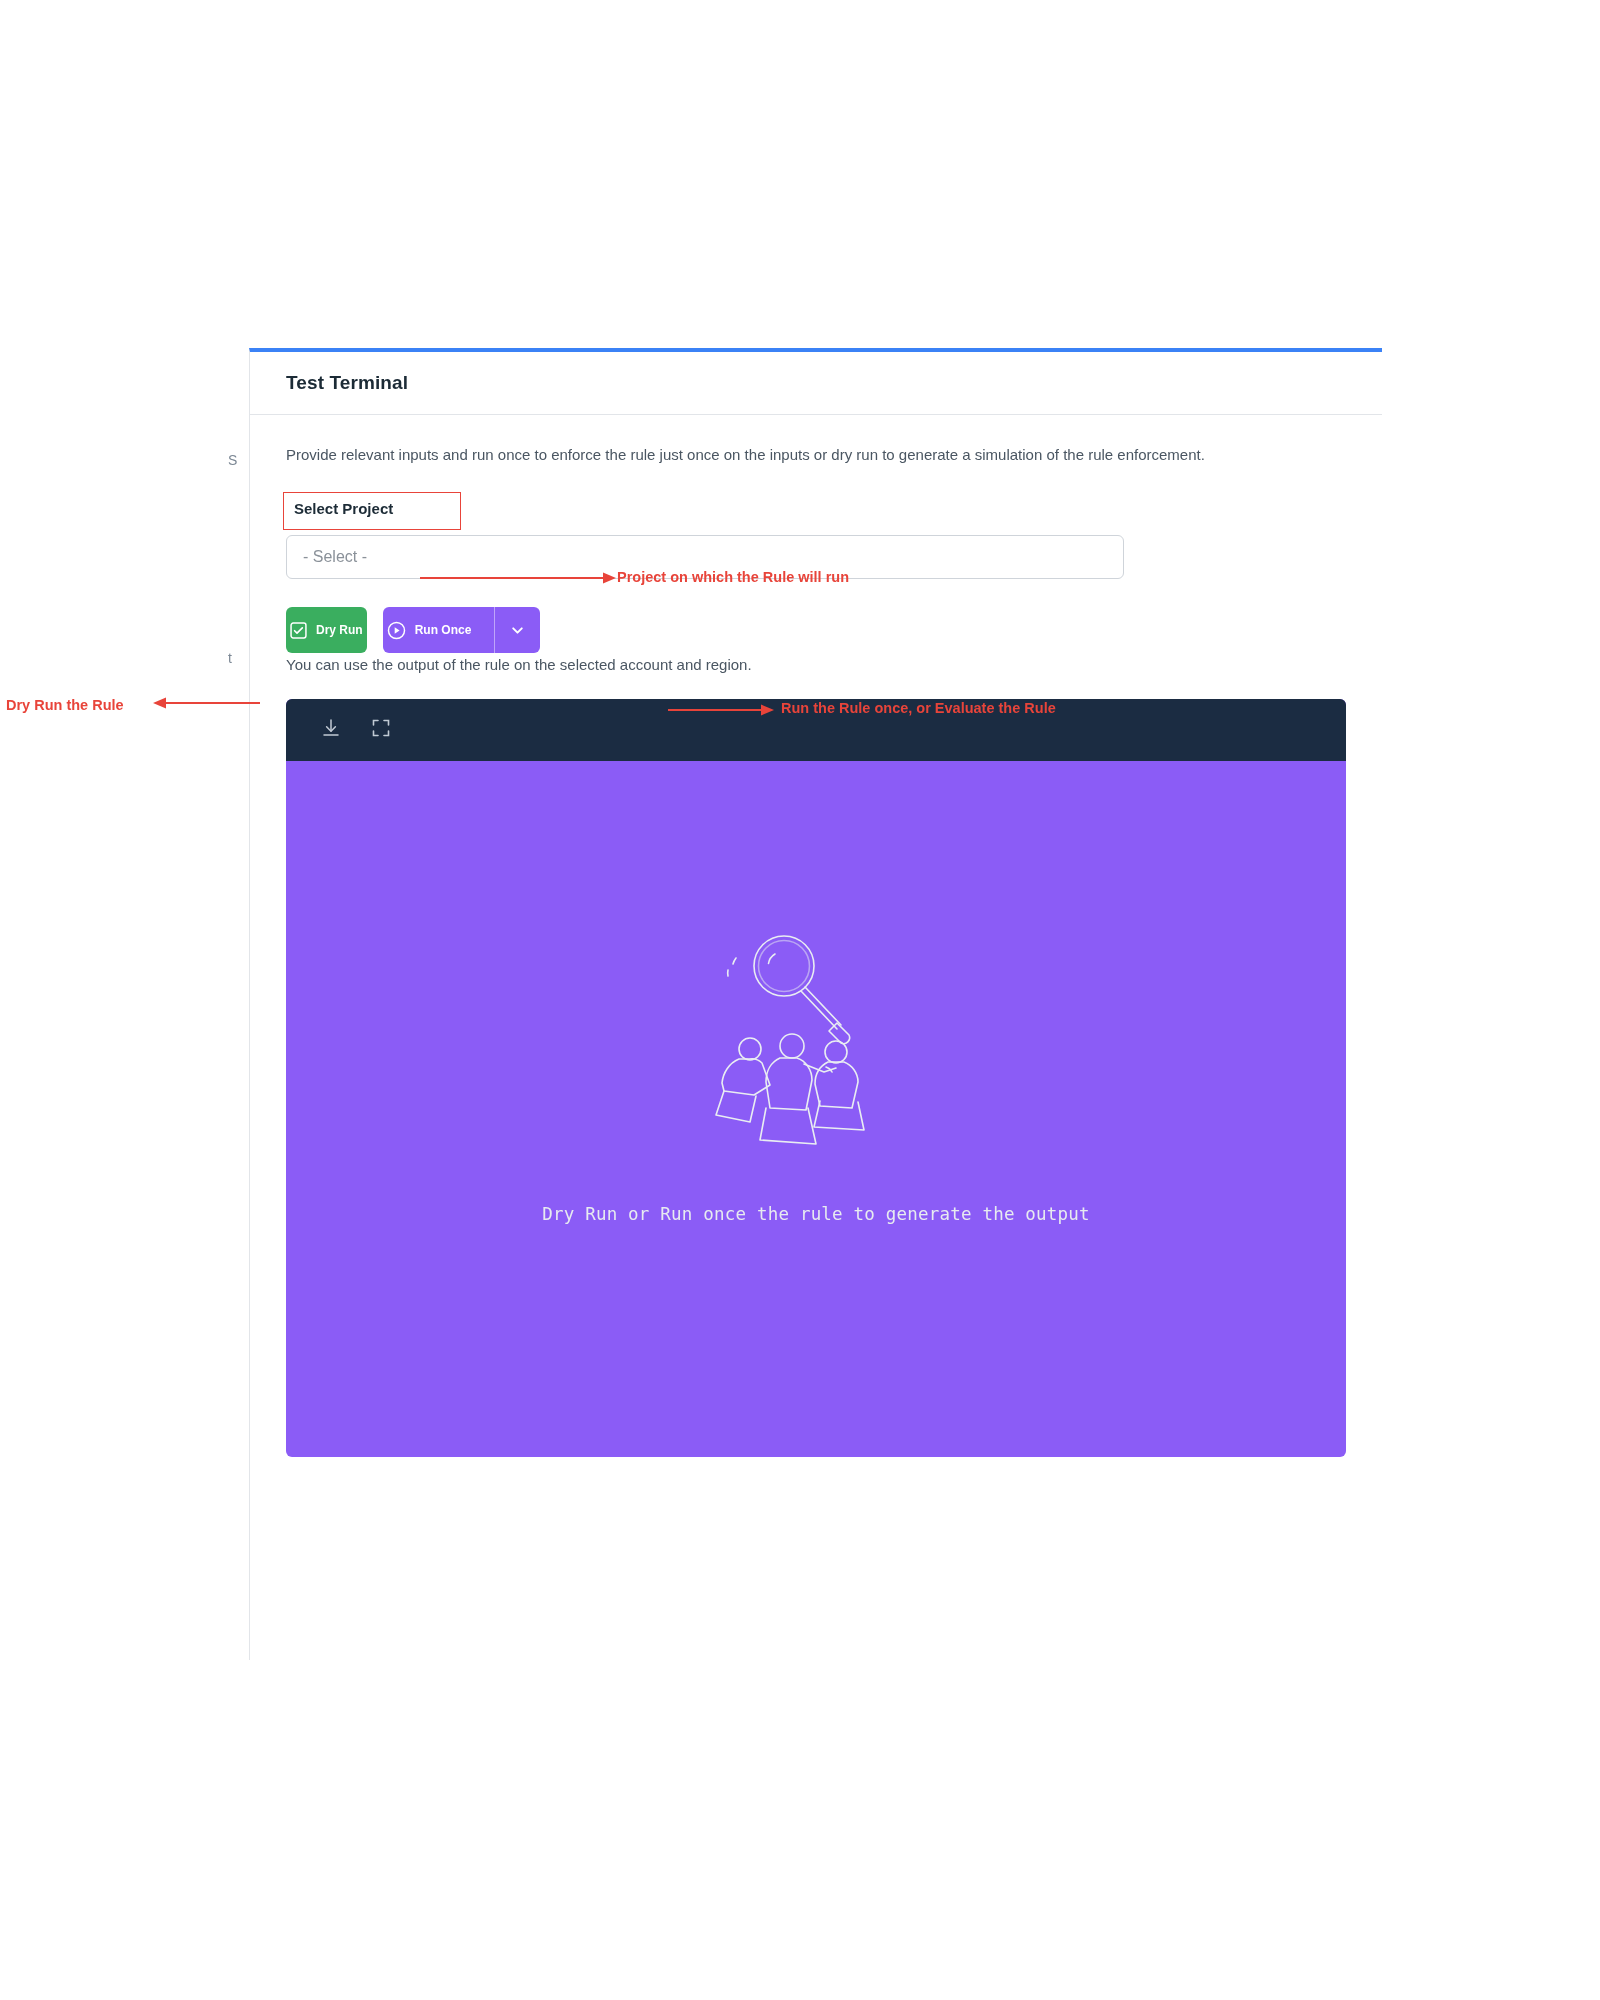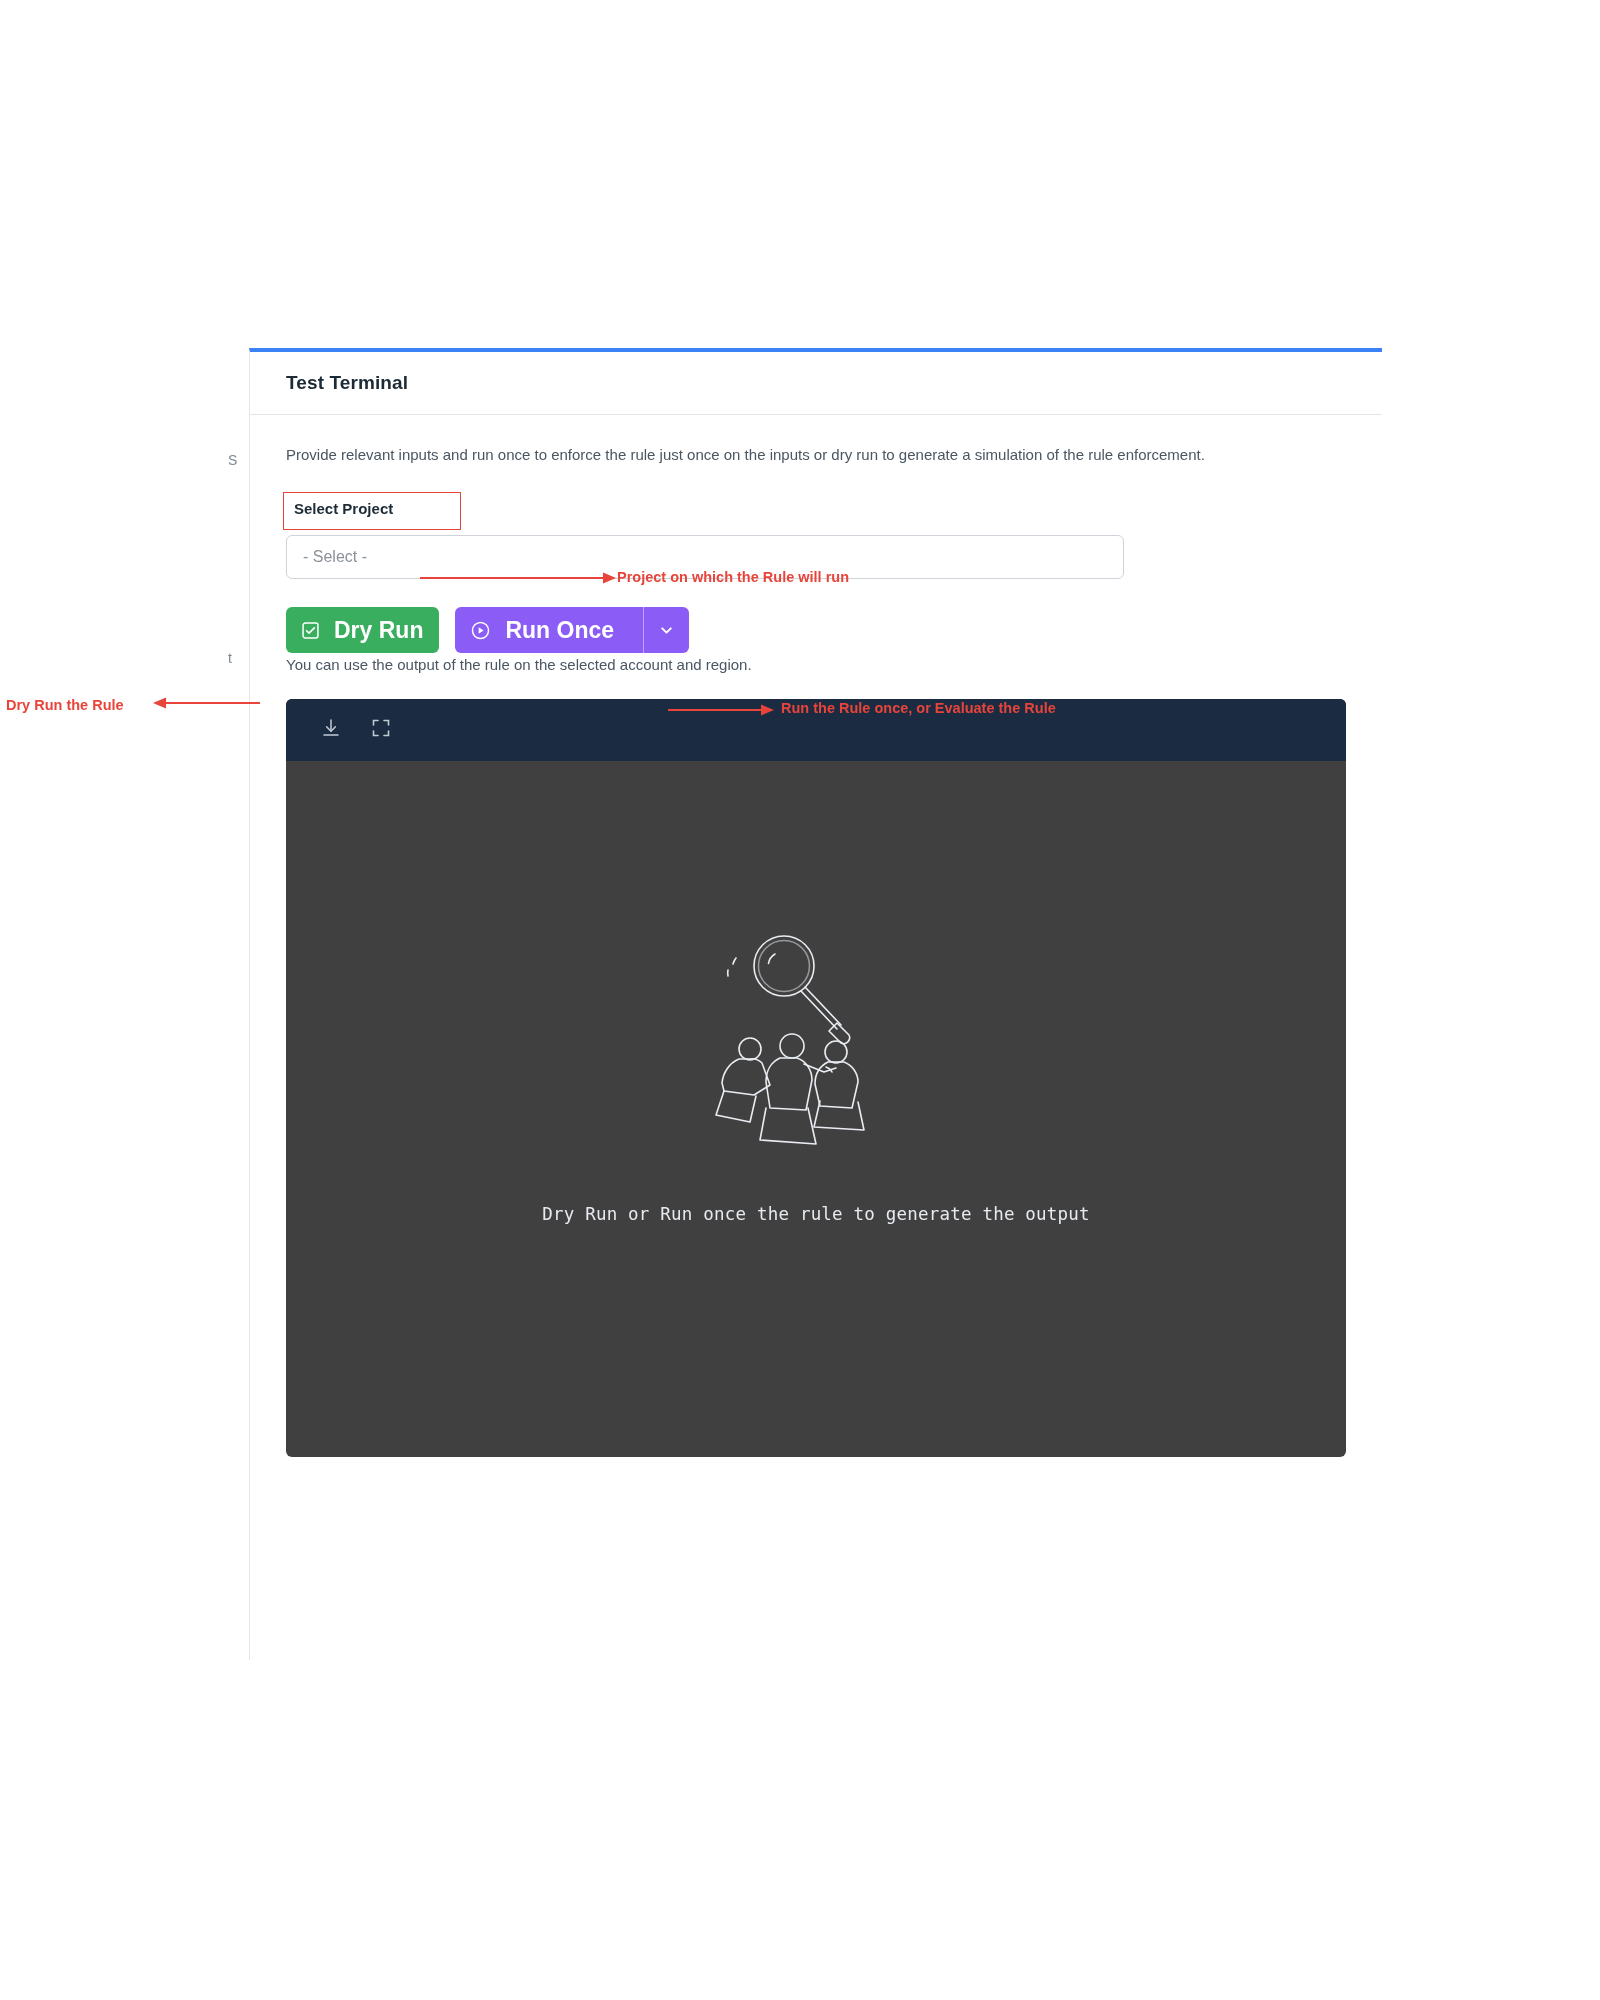--- a/index.html
+++ b/index.html
@@ -92,45 +92,45 @@
   .btn-row {
     margin-top: 28px;
     display: flex; align-items: center;
     gap: 16px;
   }
   .btn {
     display: inline-flex; align-items: center;
     height: 46px;
     border: none; border-radius: 6px;
     font-family: "Liberation Sans", sans-serif;
-    font-size: 23px; font-weight: bold;
+    font-size: 12px; font-weight: bold;
     color: #fff;
     cursor: pointer;
-    padding: 0 16px;
-    gap: 15px;
+    padding: 0 4px;
+    gap: 9px;
   }
   .btn-dryrun { background: #3aae5f; }
   .btn-runonce {
     background: #8b5cf6;
     padding-right: 0;
   }
   .btn-split {
     display: flex; align-items: center; justify-content: center;
     width: 46px; height: 46px;
     border-left: 1px solid rgba(255,255,255,.45);
     margin-left: 14px;
   }
   .btn svg { display: block; }
 
   
   .out-title { margin-top: 46px; }
   .terminal {
     margin-top: 22px;
     width: 1060px; height: 758px;
-    background: #404040;
+    background: #8b5cf6;
     border-radius: 6px;
     overflow: hidden;
   }
   .terminal-bar {
     height: 62px;
     background: #1b2c42;
     display: flex; align-items: center;
     gap: 28px;
     padding-left: 34px;
   }

